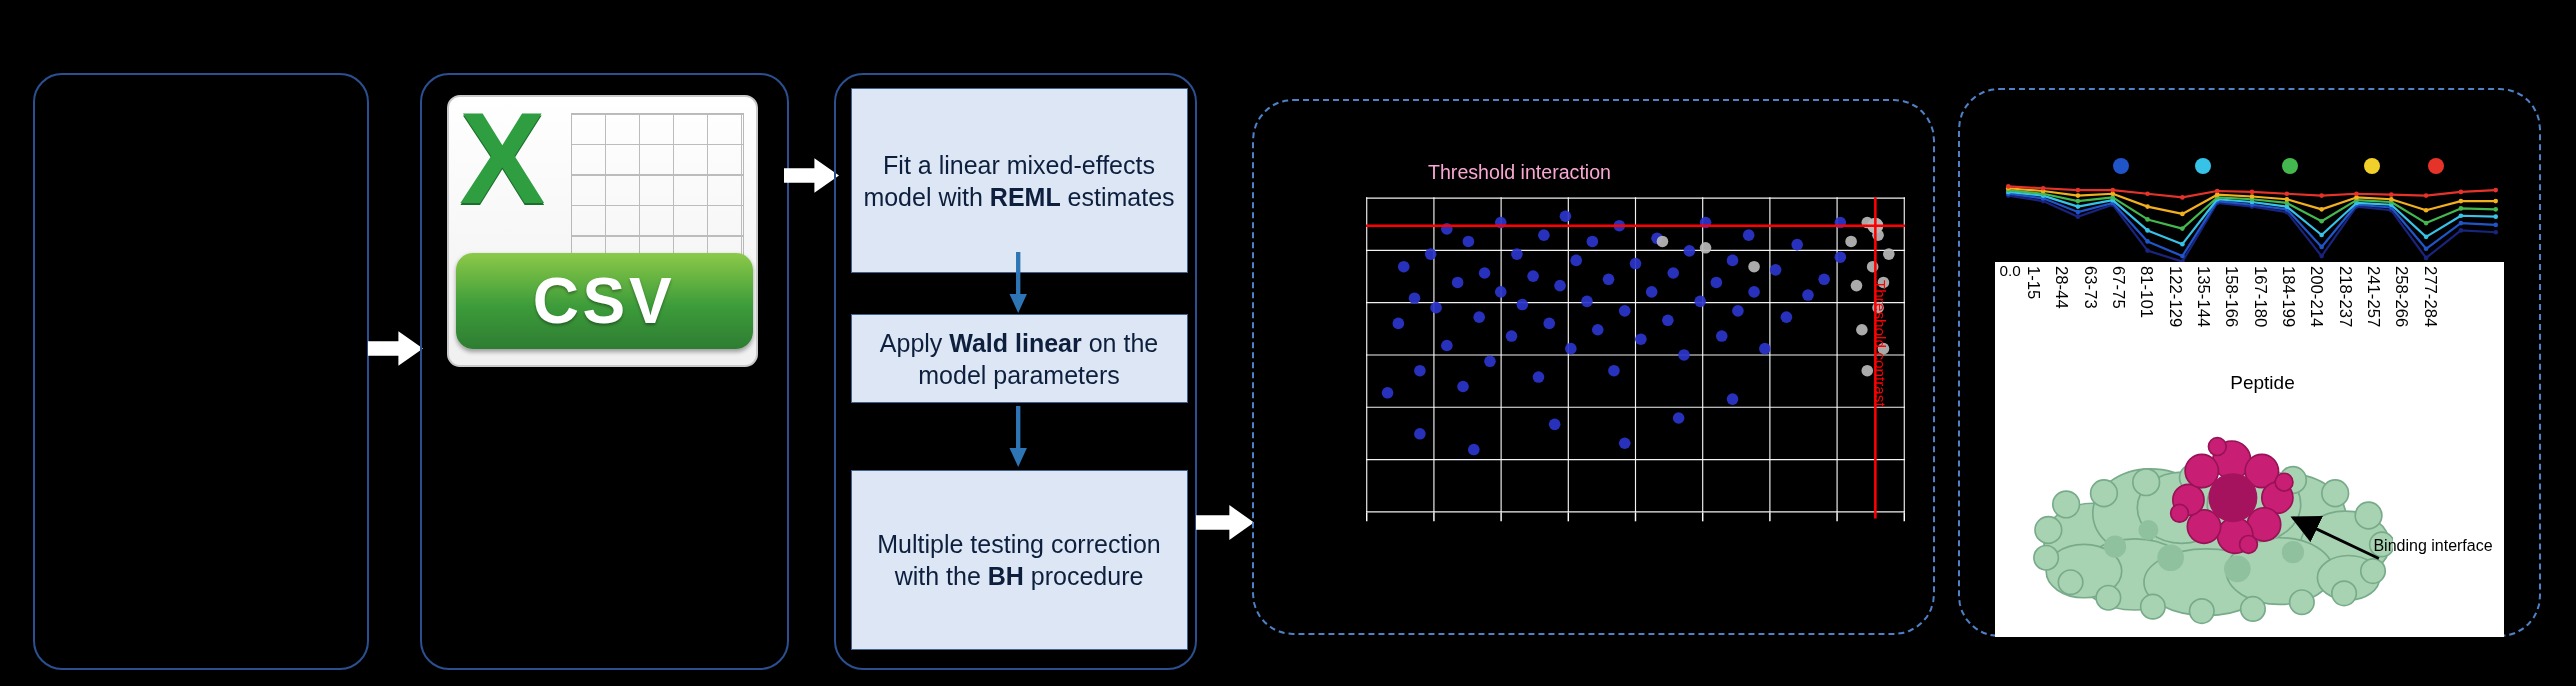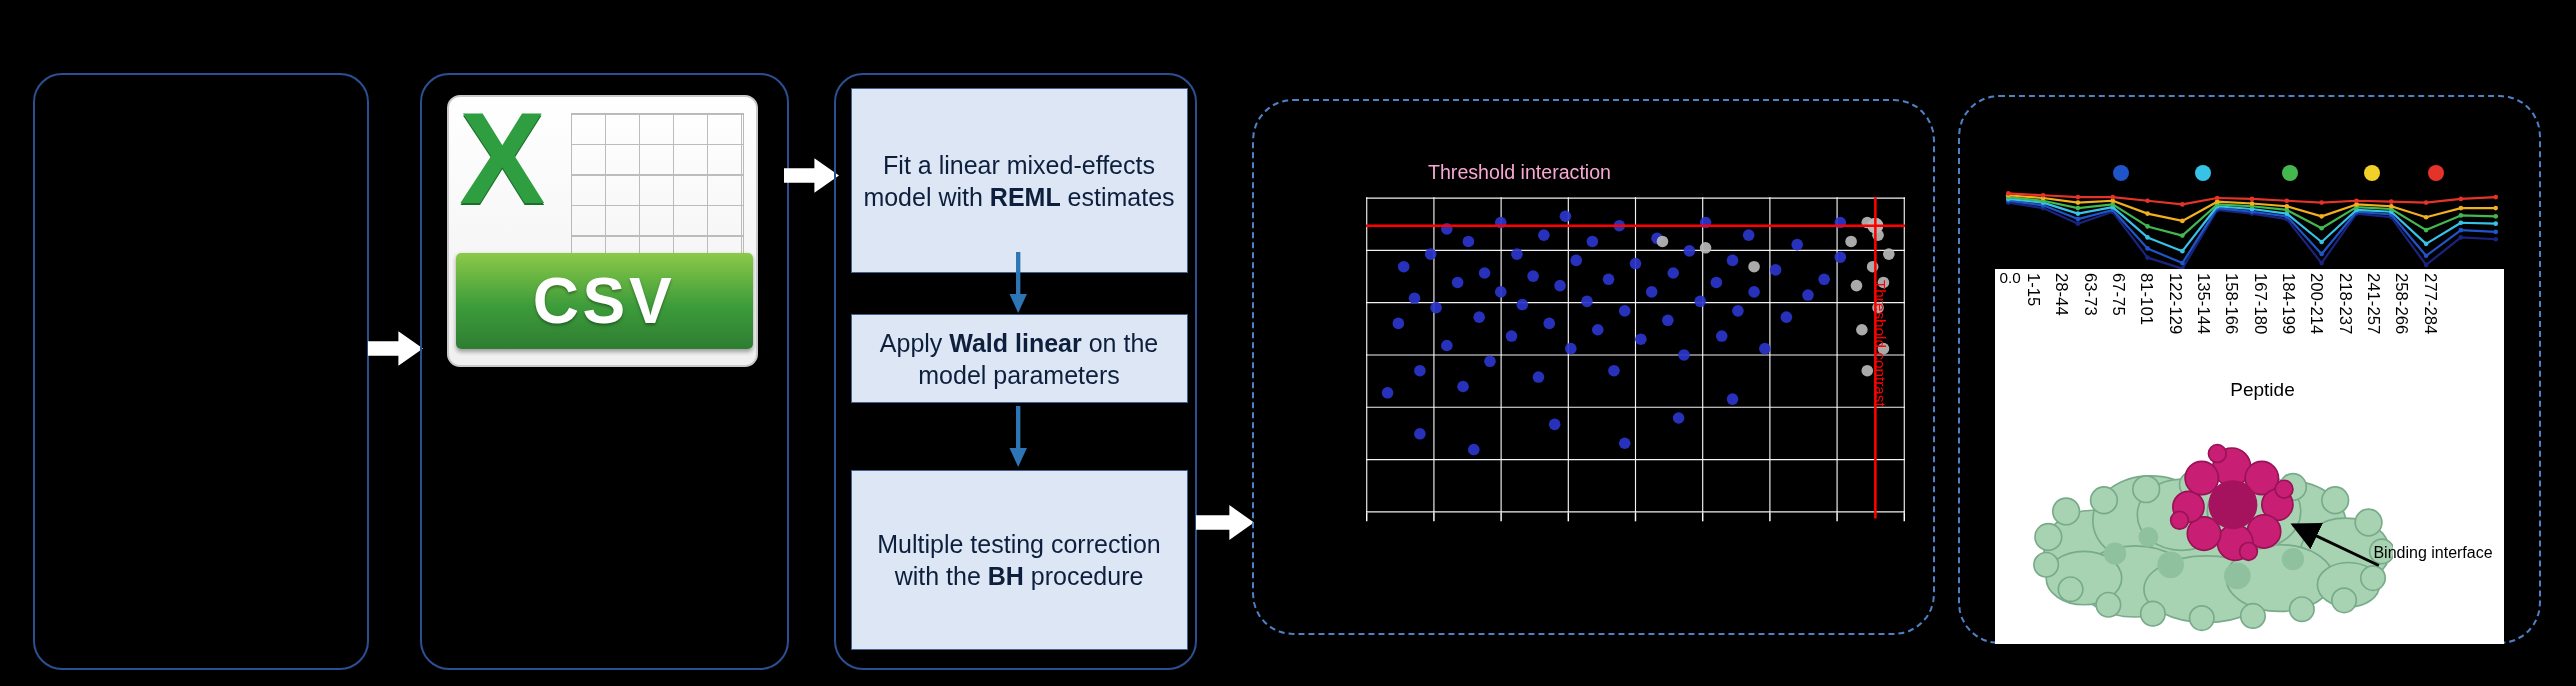--- a/index.html
+++ b/index.html
@@ -12,21 +12,21 @@
   .dbox{position:absolute;border:2.2px dashed #4f81c7;border-radius:41px;box-sizing:border-box;}
 
   .block-arrow{position:absolute;}
 
   
   #csv-icon{position:absolute;left:25px;top:20.4px;width:311px;height:272px;}
   .csv-page{position:absolute;inset:0;background:linear-gradient(#ffffff,#f0f0f0);border:2.2px solid #c9c9c9;border-radius:13px;box-sizing:border-box;overflow:hidden;}
   .csv-x{position:absolute;left:10.2px;top:-13px;font-size:129px;font-weight:bold;color:#2f9e41;text-shadow:0 1.5px 0 #1c6e2b;}
   .csv-grid{position:absolute;left:122px;top:16px;width:173px;height:154px;border:1.5px solid #b9b9b9;box-sizing:border-box;
     background-image:repeating-linear-gradient(0deg,transparent 0 29px,#bcbcbc 29px 30.5px),repeating-linear-gradient(90deg,transparent 0 33px,#bcbcbc 33px 34px);}
-  .csv-banner{position:absolute;left:6.5px;top:156px;width:297px;height:96px;border-radius:5px;
+  .csv-banner{position:absolute;left:6.5px;top:156px;width:297px;height:96px;border-radius:17px;
     background:linear-gradient(#8cc948,#3d9c3a 55%,#2e7d32);display:flex;align-items:center;justify-content:center;box-shadow:0 2.2px 4.4px rgba(0,0,0,.35);}
   .csv-banner span{font-size:64px;font-weight:bold;color:#fff;letter-spacing:3.6px;text-shadow:0 2.2px 2.9px rgba(0,0,0,.35);}
 
   
   .step{position:absolute;left:14.5px;width:337px;background:#dce6f4;border:1.5px solid #41618f;color:#0d1f3c;
     font-size:25px;line-height:1.28;text-align:center;display:flex;align-items:center;justify-content:center;
     padding:5.8px 10.2px;box-sizing:border-box;}
   .step p{margin:0;}
   .step b{font-weight:bold;}
 
@@ -220,21 +220,21 @@
         <circle cx="467.46" cy="69.44" r="8" fill="#b8b8b8" opacity="0.92"></circle>
         <circle cx="534.24" cy="95.48" r="8" fill="#b8b8b8" opacity="0.92"></circle>
         <circle cx="408.1" cy="60.760000000000005" r="8" fill="#b8b8b8" opacity="0.92"></circle>
         <circle cx="701.1899999999999" cy="39.059999999999995" r="11" fill="#b8b8b8"></circle>
         <line x1="-6" y1="39.059999999999995" x2="742" y2="39.059999999999995" stroke="#ff0000" stroke-width="3.5"></line>
         <line x1="701.1899999999999" y1="0" x2="701.1899999999999" y2="442" stroke="#ff0000" stroke-width="3.5"></line>
       </svg>
     <div class="scatter-side">Threshold contrast</div>
   </div>
 
-  <div class="dbox" id="box5" style="left:1958px;top:95px;width:583px;height:549px;text-decoration:underline;">
+  <div class="dbox" id="box5" style="left:1958px;top:88px;width:583px;height:549px;text-decoration:underline;">
 
     <div id="legend-dots" style="position:absolute;inset:0;">
         <div class="dot" style="left: 153px; top: 68px; background: rgb(31, 85, 200);"></div>
         <div class="dot" style="left: 235px; top: 68px; background: rgb(55, 195, 232);"></div>
         <div class="dot" style="left: 322px; top: 68px; background: rgb(68, 184, 79);"></div>
         <div class="dot" style="left: 404px; top: 68px; background: rgb(242, 208, 42);"></div>
         <div class="dot" style="left: 468px; top: 68px; background: rgb(230, 51, 42);"></div>
       </div>
     <svg id="uptake-svg" width="502" height="102" viewBox="0 0 690 140">
         <polyline points="10,33.72 57.857142857142854,41.28 105.71428571428571,62.699999999999996 153.57142857142858,46.31999999999999 201.42857142857142,109.32000000000001 249.28571428571428,124.44 297.14285714285717,43.800000000000004 345,48.839999999999996 392.85714285714283,56.400000000000006 440.7142857142857,116.88 488.57142857142856,48.839999999999996 536.4285714285714,53.88 584.2857142857143,119.4 632.1428571428571,81.6 680,84.12" fill="none" stroke="#1a237e" stroke-width="3" stroke-linejoin="round"></polyline>

